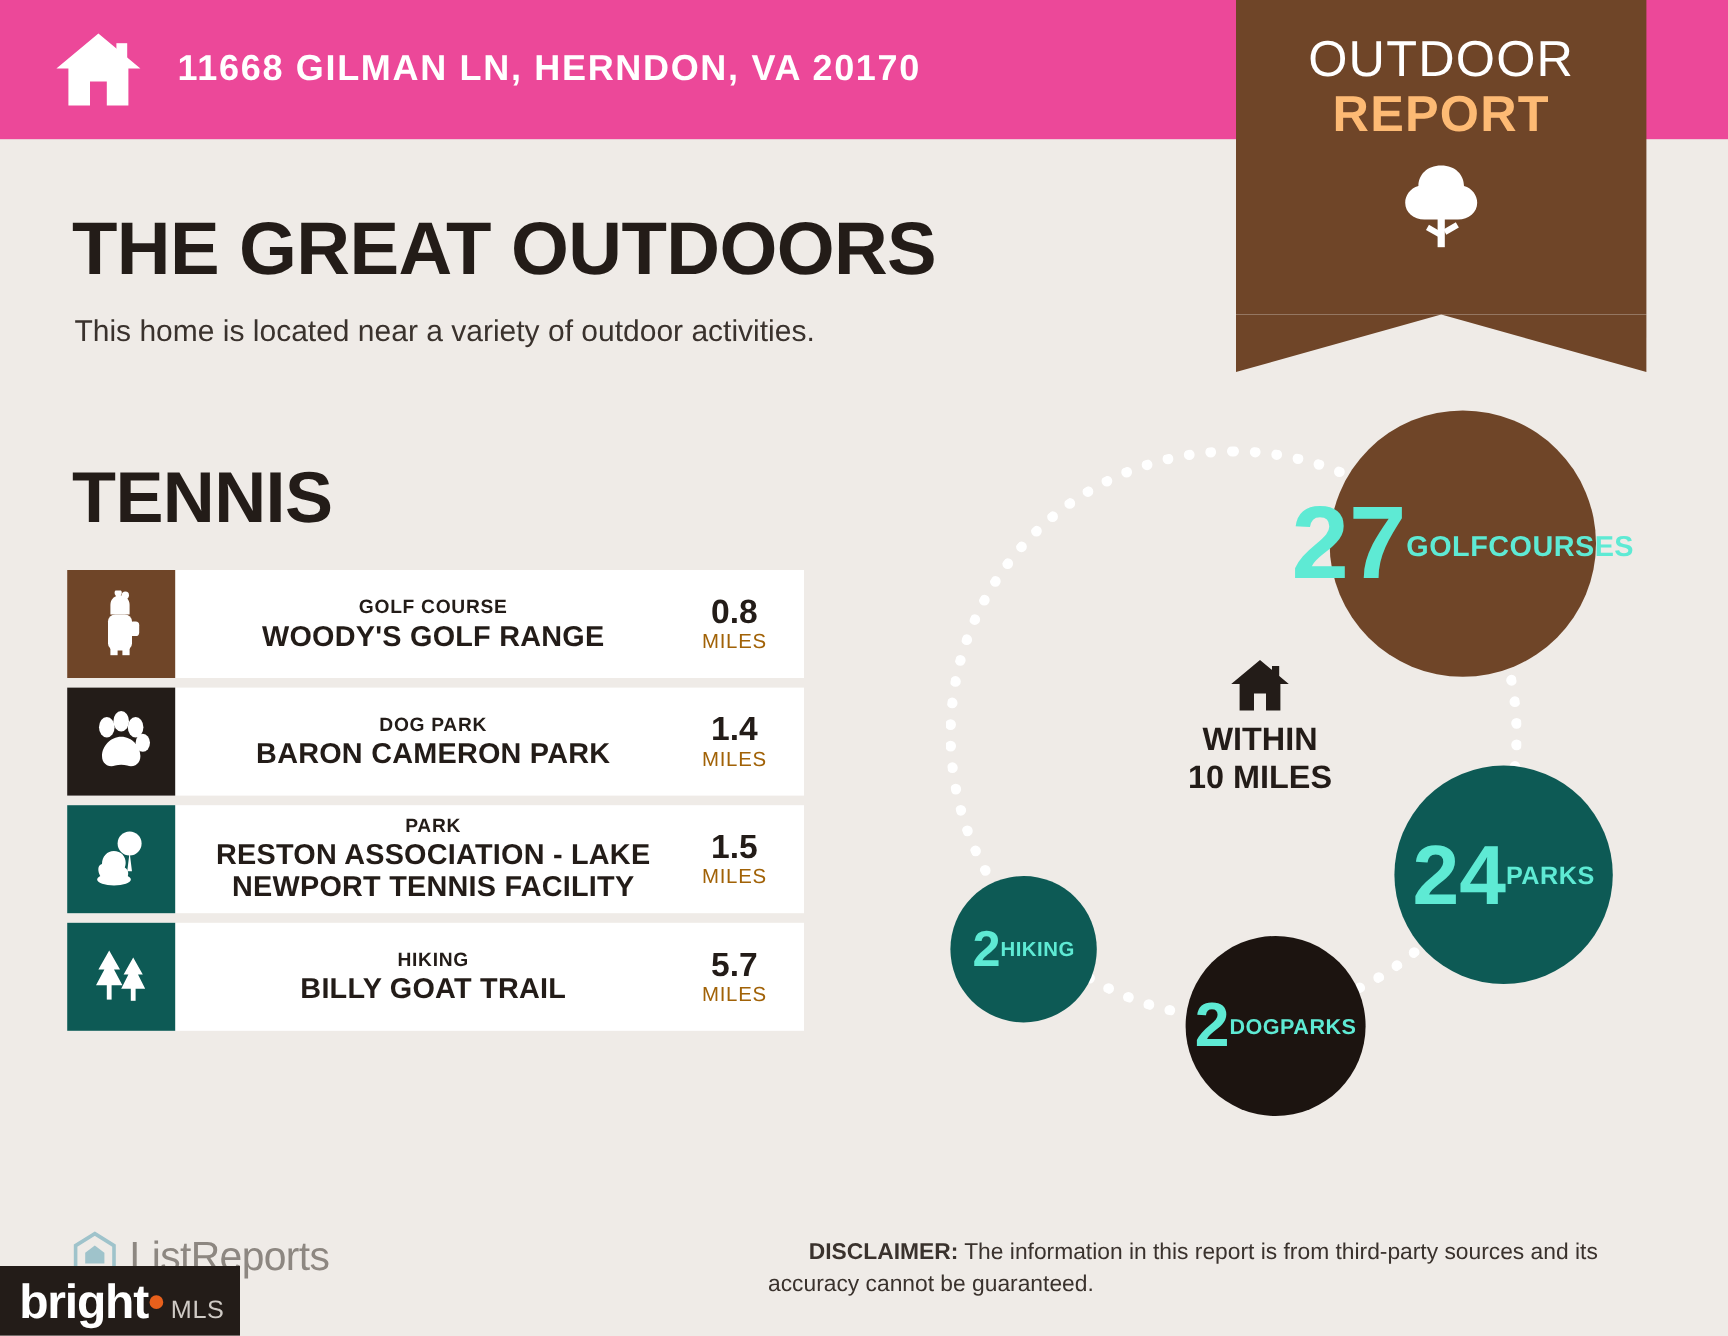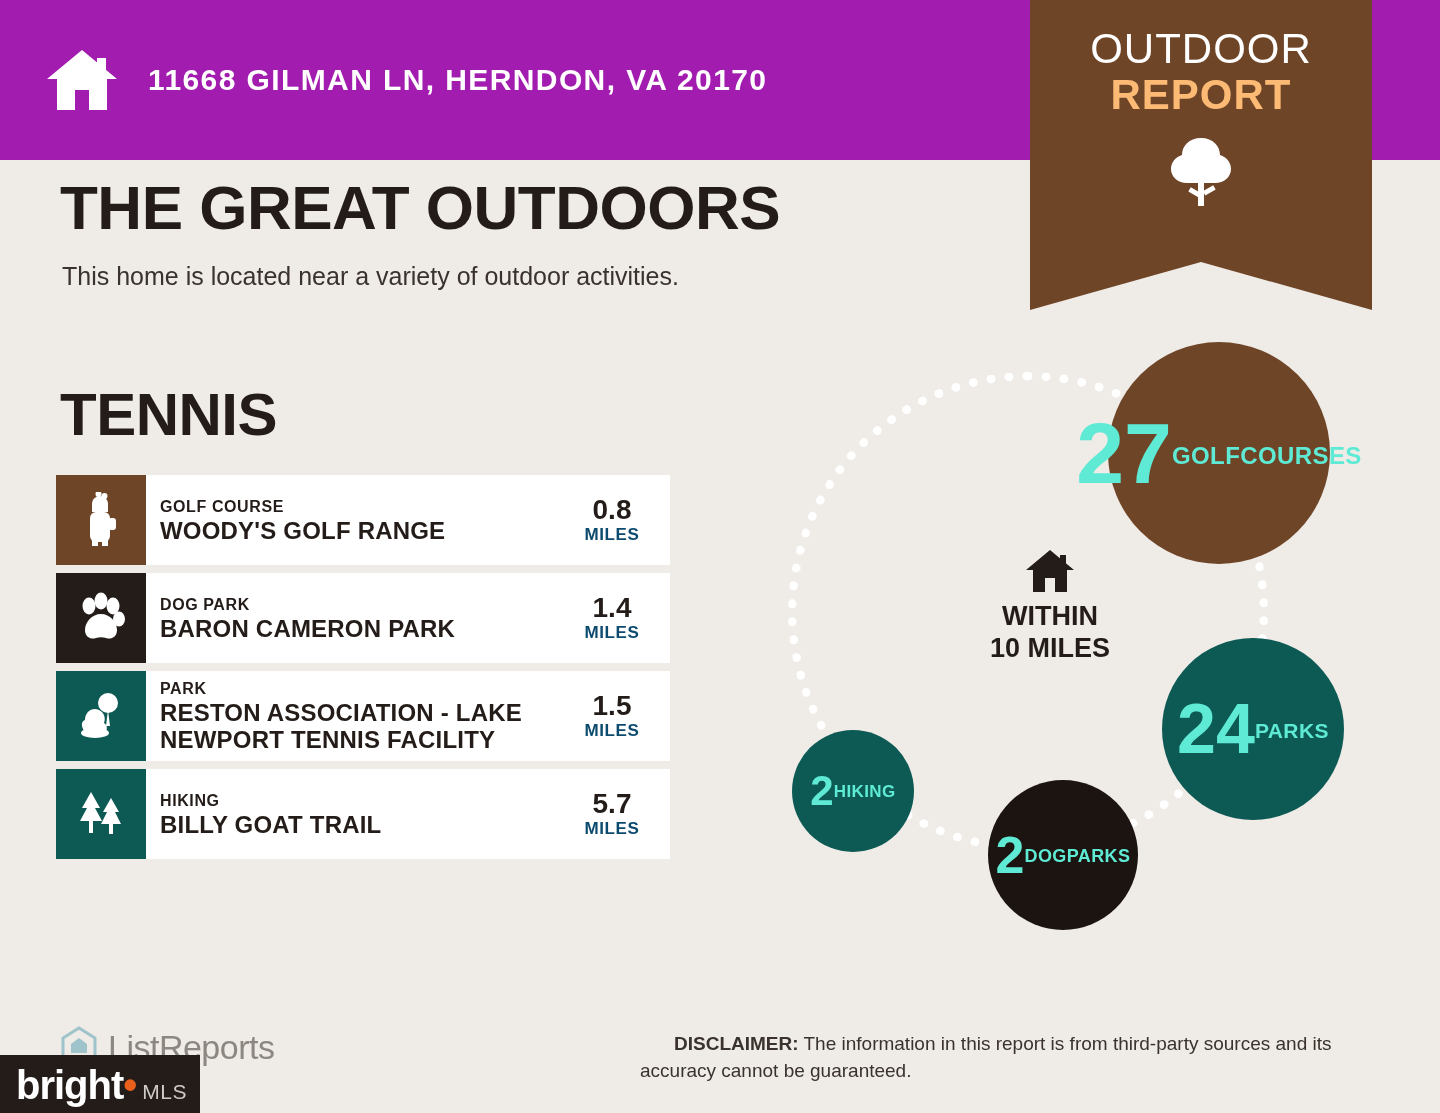--- a/index.html
+++ b/index.html
@@ -14,22 +14,22 @@
     position: relative;
     overflow: hidden;
     color: #231c18;
   }
 
   
   .header {
     position: absolute;
     top: 0; left: 0;
     width: 1440px;
-    height: 160px;
-    background: #a21caf;
+    height: 116px;
+    background: #ec4899;
     display: flex;
     align-items: center;
   }
   .header-home-icon {
     margin-left: 44px;
     width: 76px;
     height: 66px;
     display: flex;
     align-items: center;
     justify-content: center;
@@ -109,20 +109,21 @@
     letter-spacing: -0.5px;
     color: #231c18;
   }
 
   
   .list {
     position: absolute;
     left: 56px;
     top: 475px;
     width: 614px;
+    text-align: center;
   }
   .list-row {
     display: flex;
     align-items: stretch;
     height: 90px;
     margin-bottom: 8px;
     background: #ffffff;
   }
   .row-icon {
     width: 90px;
@@ -162,23 +163,23 @@
     padding-right: 8px;
   }
   .dist-num {
     font-size: 28px;
     font-weight: bold;
     line-height: 30px;
     color: #231c18;
   }
   .dist-unit {
     font-size: 17px;
-    font-weight: bold;
+    font-weight: normal;
     letter-spacing: 0.6px;
-    color: #0c4a6e;
+    color: #a16207;
   }
 
   
   .diagram {
     position: absolute;
     left: 760px;
     top: 330px;
     width: 620px;
     height: 620px;
   }

